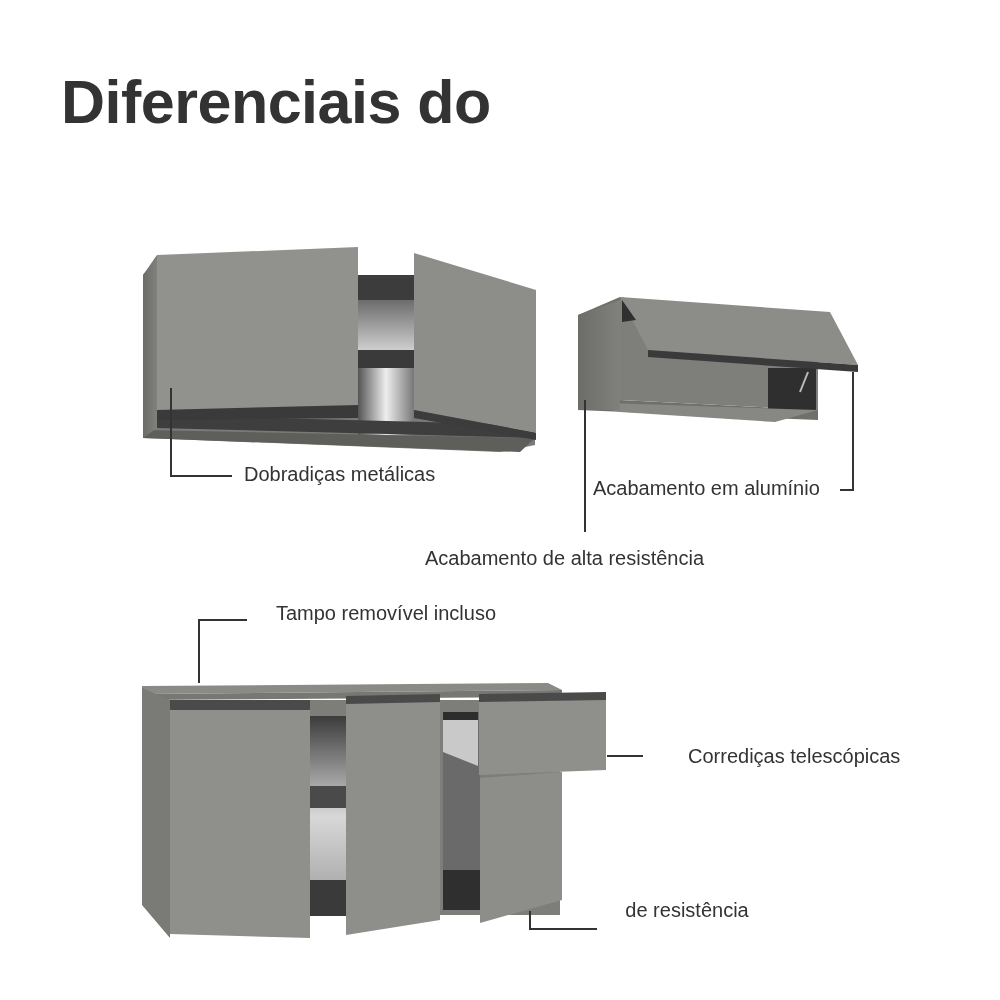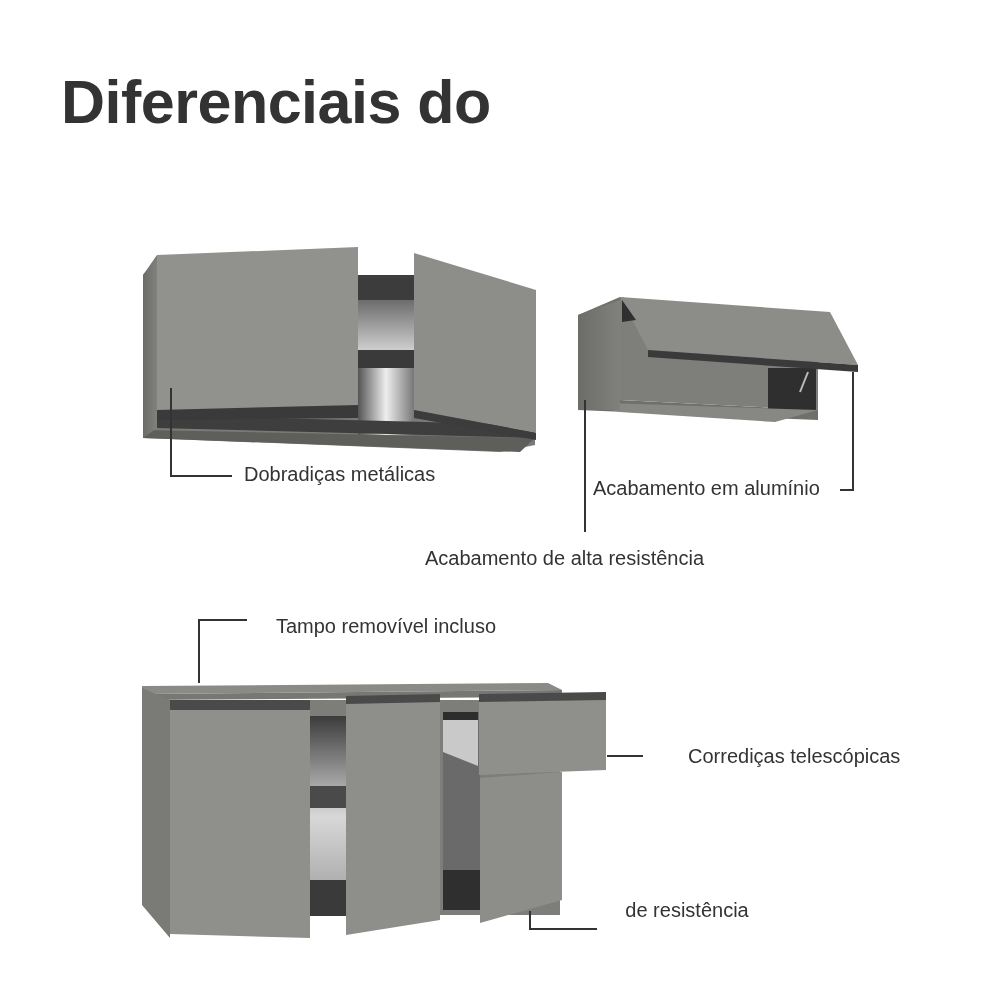--- a/index.html
+++ b/index.html
@@ -112,19 +112,19 @@
     <line x1="585" y1="400" x2="585" y2="532"></line>
     <polyline points="199,683 199,620 247,620"></polyline>
     <line x1="607" y1="756" x2="643" y2="756"></line>
     <polyline points="530,911 530,929 597,929"></polyline>
   </g>
 </svg>
 
 <div class="label" style="left:244px; top:462px;text-align:center;">Dobradiças metálicas</div>
 <div class="label" style="left:593px; top:476px;">Acabamento em alumínio</div>
 <div class="label" style="left:425px; top:540px;margin-top:6px;">Acabamento de alta resistência</div>
-<div class="label center" style="left:240px; top:601px; width:292px;margin-top:13px;">
+<div class="label center" style="left:240px; top:601px; width:292px;">
   <div>Tampo removível incluso</div>
 </div>
 <div class="label" style="left:688px; top:744px;">Corrediças telescópicas</div>
 <div class="label center" style="left:597px; top:898px; width:180px;">
   <div>de resistência</div>
 </div>
 
 </body></html>

